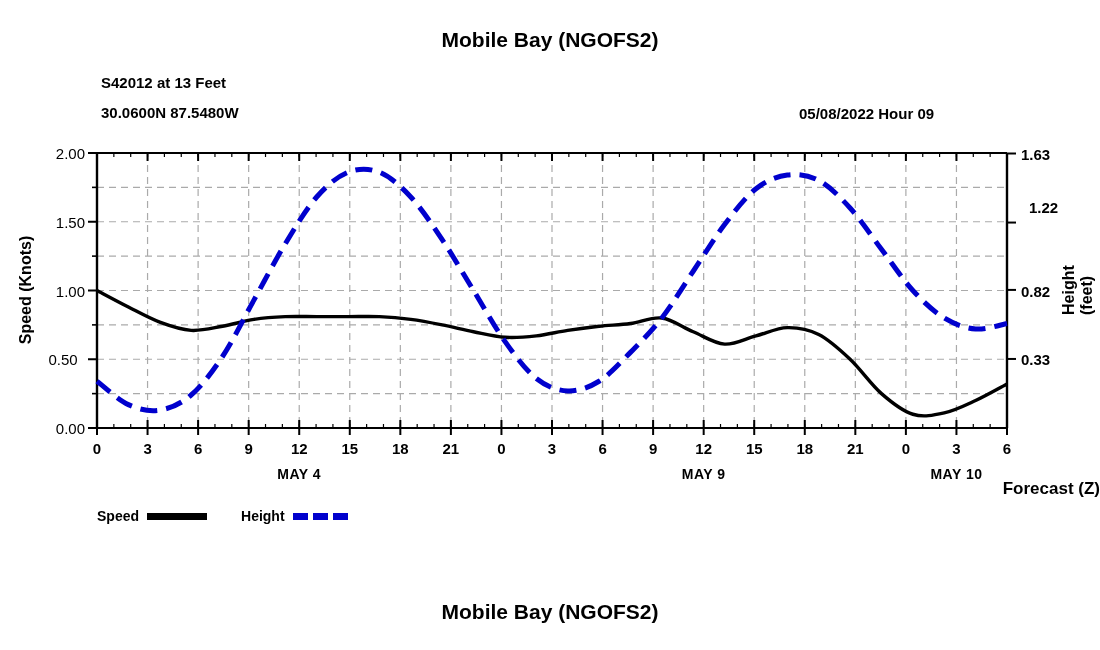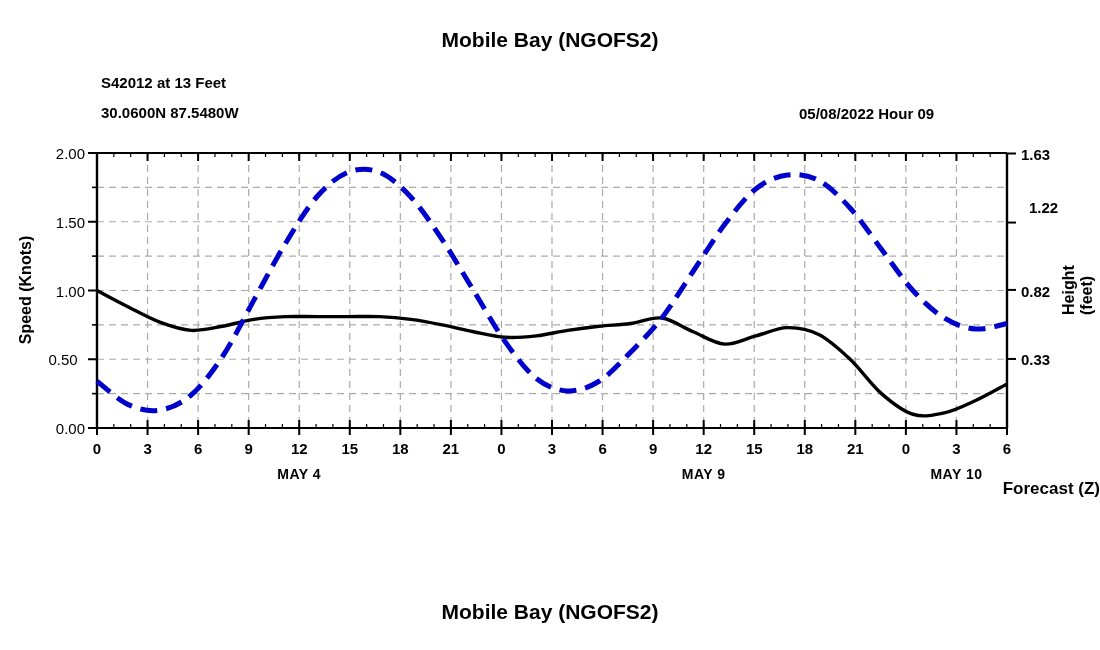--- a/index.html
+++ b/index.html
@@ -398,16 +398,23 @@
       <div class="daylabel" style="left: 703.667px; top: 466px;">MAY 9</div>
       <div class="daylabel" style="left: 956.444px; top: 466px;">MAY 10</div>
     </div>
 
   <div class="txt" id="xaxis-title">Forecast (Z)</div>
 
   <div style="position:absolute;left:26px;top:290px;transform:translate(-50%,-50%) rotate(-90deg);" class="yaxis-title">Speed (Knots)</div>
 
   <div style="position:absolute;left:1078px;top:290px;transform:translate(-50%,-50%) rotate(-90deg);" class="yaxis-title">Height (feet)</div>
 
+  <div id="legend">
+    <span class="lg-label">Speed</span>
+    <span class="lg-swatch-speed"></span>
+    <span class="lg-gap"></span>
+    <span class="lg-label">Height</span>
+    <span class="lg-swatch-height"></span>
+  </div>
 
   <div class="txt" id="bottom-title">Mobile Bay (NGOFS2)</div>
 
 </div>
 
 </body></html>

